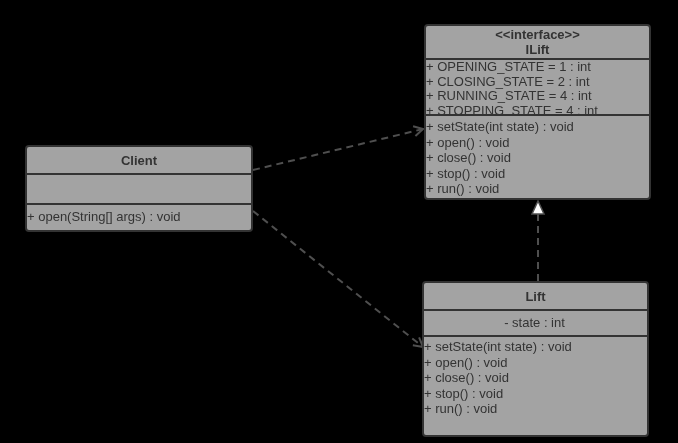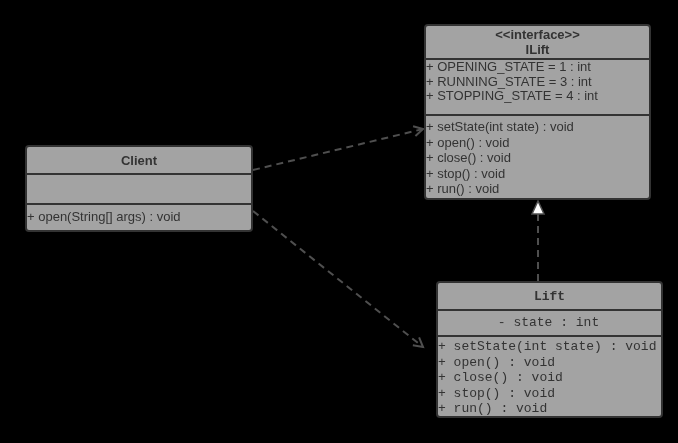--- a/index.html
+++ b/index.html
@@ -69,21 +69,21 @@
   .box-ilift .methods { padding-top: 3px; }
   .box-ilift .methods .member { line-height: 15.6px; }
 
   
   .box-client { left: 25px; top: 145px; width: 228px; height: 87px; }
   .box-client .hdr { height: 26px; }
   .box-client .fields { height: 28px; }
   .box-client .methods .member { line-height: 24px; }
 
   
-  .box-lift { left: 436px; top: 281px; width: 227px; height: 137px; font-family: Liberation Mono, monospace; }
+  .box-lift { left: 422px; top: 281px; width: 227px; height: 156px; }
   .box-lift .hdr { height: 26px; }
   .box-lift .fields { height: 24px; }
   .box-lift .fields .member { line-height: 24px; text-align: center; }
   .box-lift .methods { padding-top: 2px; }
   .box-lift .methods .member { line-height: 15.6px; }
 </style>
 </head>
 <body>
 
 <div class="canvas">
@@ -102,21 +102,22 @@
     <line x1="538" y1="281" x2="538" y2="201" stroke="#4f4f4f" stroke-width="2" stroke-dasharray="7,5" marker-end="url(#hollowTri)"></line>
   </svg>
 
   <div class="uml-box box-ilift">
     <div class="hdr">
       <div>&lt;&lt;interface&gt;&gt;</div>
       <div>ILift</div>
     </div>
     <div class="compartment sep fields">
         <div class="member">+ OPENING_STATE = 1 : int</div>
-        <div class="member">+ RUNNING_STATE = 3 : int</div>
+        <div class="member">+ CLOSING_STATE = 2 : int</div>
+        <div class="member">+ RUNNING_STATE = 4 : int</div>
         <div class="member">+ STOPPING_STATE = 4 : int</div>
       </div>
     <div class="compartment grow methods">
         <div class="member">+ setState(int state) : void</div>
         <div class="member">+ open() : void</div>
         <div class="member">+ close() : void</div>
         <div class="member">+ stop() : void</div>
         <div class="member">+ run() : void</div>
       </div>
   </div>

